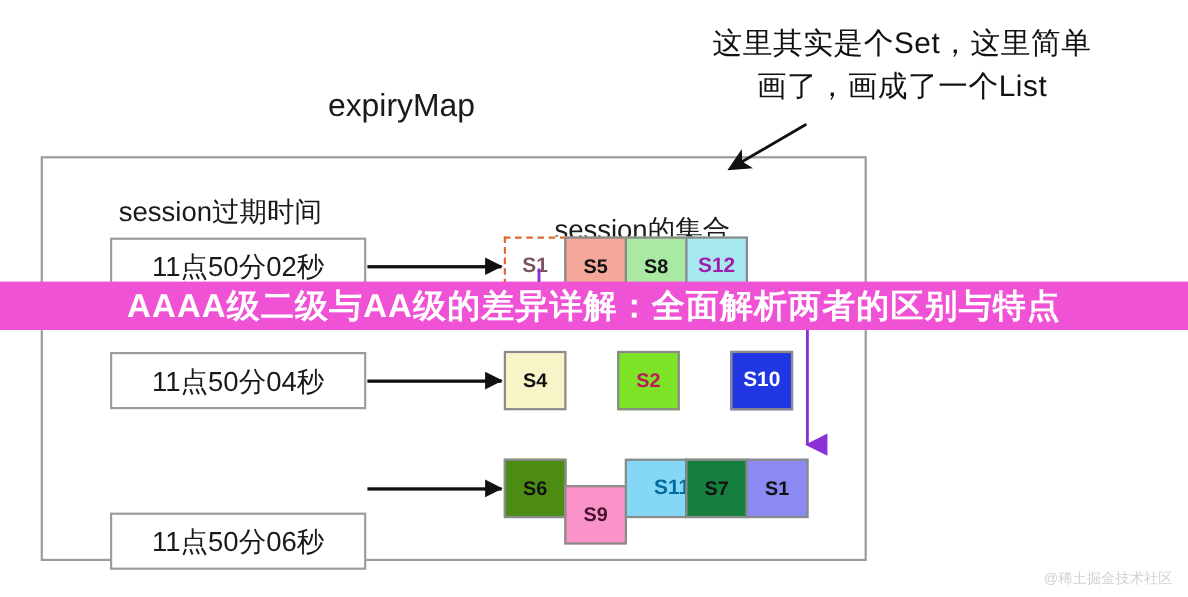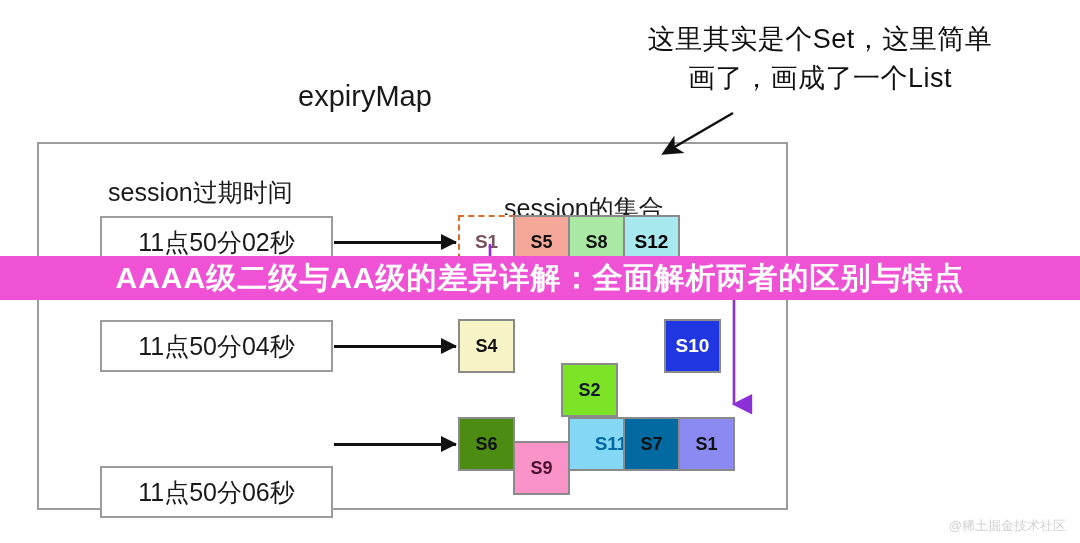--- a/index.html
+++ b/index.html
@@ -193,32 +193,32 @@
   <div class="time-box" id="time-box-2">11点50分06秒</div>
 
   <div class="arrow-black" id="arrow-black-0"></div>
   <div class="arrow-black" id="arrow-black-1"></div>
   <div class="arrow-black" id="arrow-black-2"></div>
 
   <div class="session-row" id="session-row-0">
       <div class="cell small dashed" style="color: rgb(122, 85, 96);">S1</div>
       <div class="cell" style="background: rgb(245, 168, 154); color: rgb(17, 17, 17);">S5</div>
       <div class="cell" style="background: rgb(169, 233, 163); color: rgb(17, 17, 17);">S8</div>
-      <div class="cell small" style="background: rgb(167, 233, 239); color: #000000;">S12</div>
+      <div class="cell small" style="background: rgb(167, 233, 239); color: #a21caf;">S12</div>
     </div>
   <div class="session-row" id="session-row-1">
       <div class="cell" style="background: rgb(247, 245, 200); color: rgb(17, 17, 17);">S4</div>
-      <div class="cell" style="background: rgb(124, 227, 39); color: #0f172a; margin-top: 44px;">S2</div>
+      <div class="cell" style="background: rgb(124, 227, 39); color: #be185d;">S2</div>
       <div class="cell small" style="background: rgb(32, 54, 227); color: rgb(255, 255, 255);">S10</div>
     </div>
   <div class="session-row" id="session-row-2">
       <div class="cell" style="background: rgb(76, 140, 19); color: rgb(17, 17, 17);">S6</div>
       <div class="cell" style="background: rgb(249, 147, 200); color: rgb(74, 16, 48); margin-top: 24px;">S9</div>
       <div class="cell small" style="background: rgb(133, 216, 245); color: #0369a1; padding-left: 29px;">S11</div>
-      <div class="cell" style="background: #0369a1; color: rgb(17, 17, 17);">S7</div>
+      <div class="cell" style="background: #15803d; color: rgb(17, 17, 17);">S7</div>
       <div class="cell" style="background: rgb(139, 137, 242); color: rgb(17, 17, 17);">S1</div>
     </div>
 
   <svg id="purple-arrow">
     <defs>
       <marker id="purple-head" markerWidth="9" markerHeight="9" refX="4.2" refY="7.6" orient="auto">
         <path d="M0.4,0.6 L8.2,0.6 L4.3,8.4 Z" fill="#8b2fd6"></path>
       </marker>
     </defs>
     <path d="M490,244 L490,298 L734,298 L734,404" fill="none" stroke="#8b2fd6" stroke-width="2.6" marker-end="url(#purple-head)"></path>

